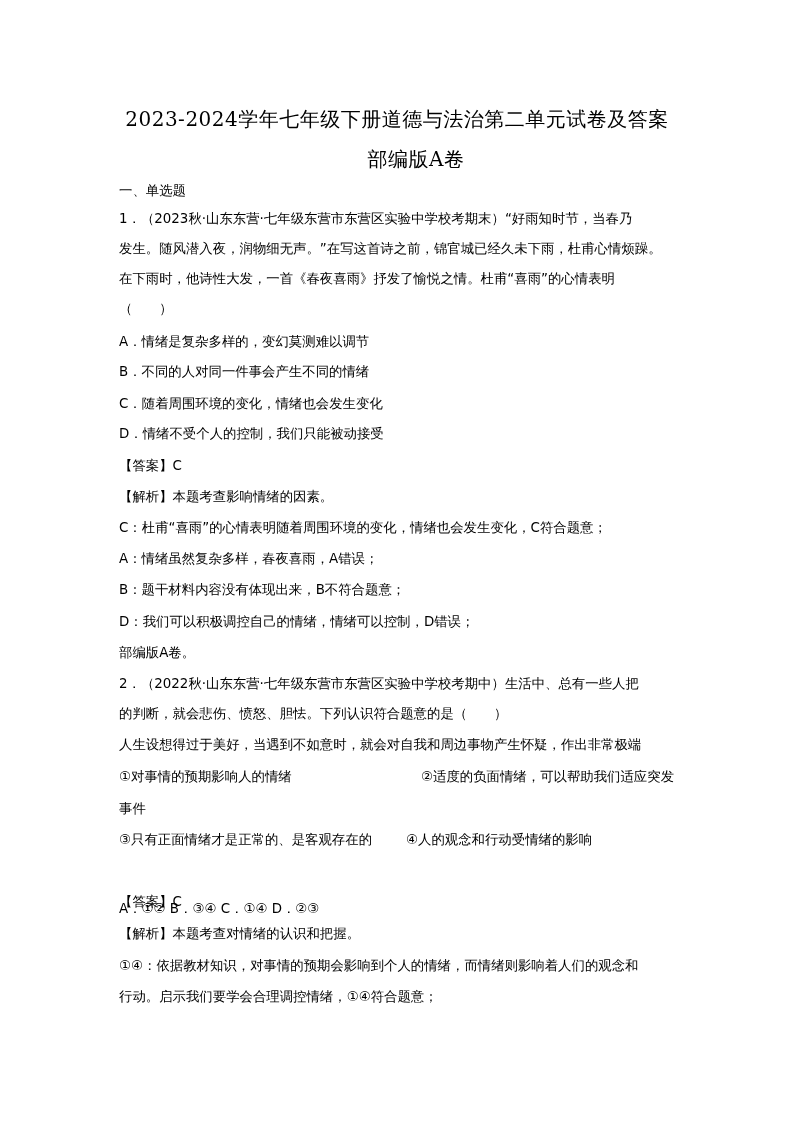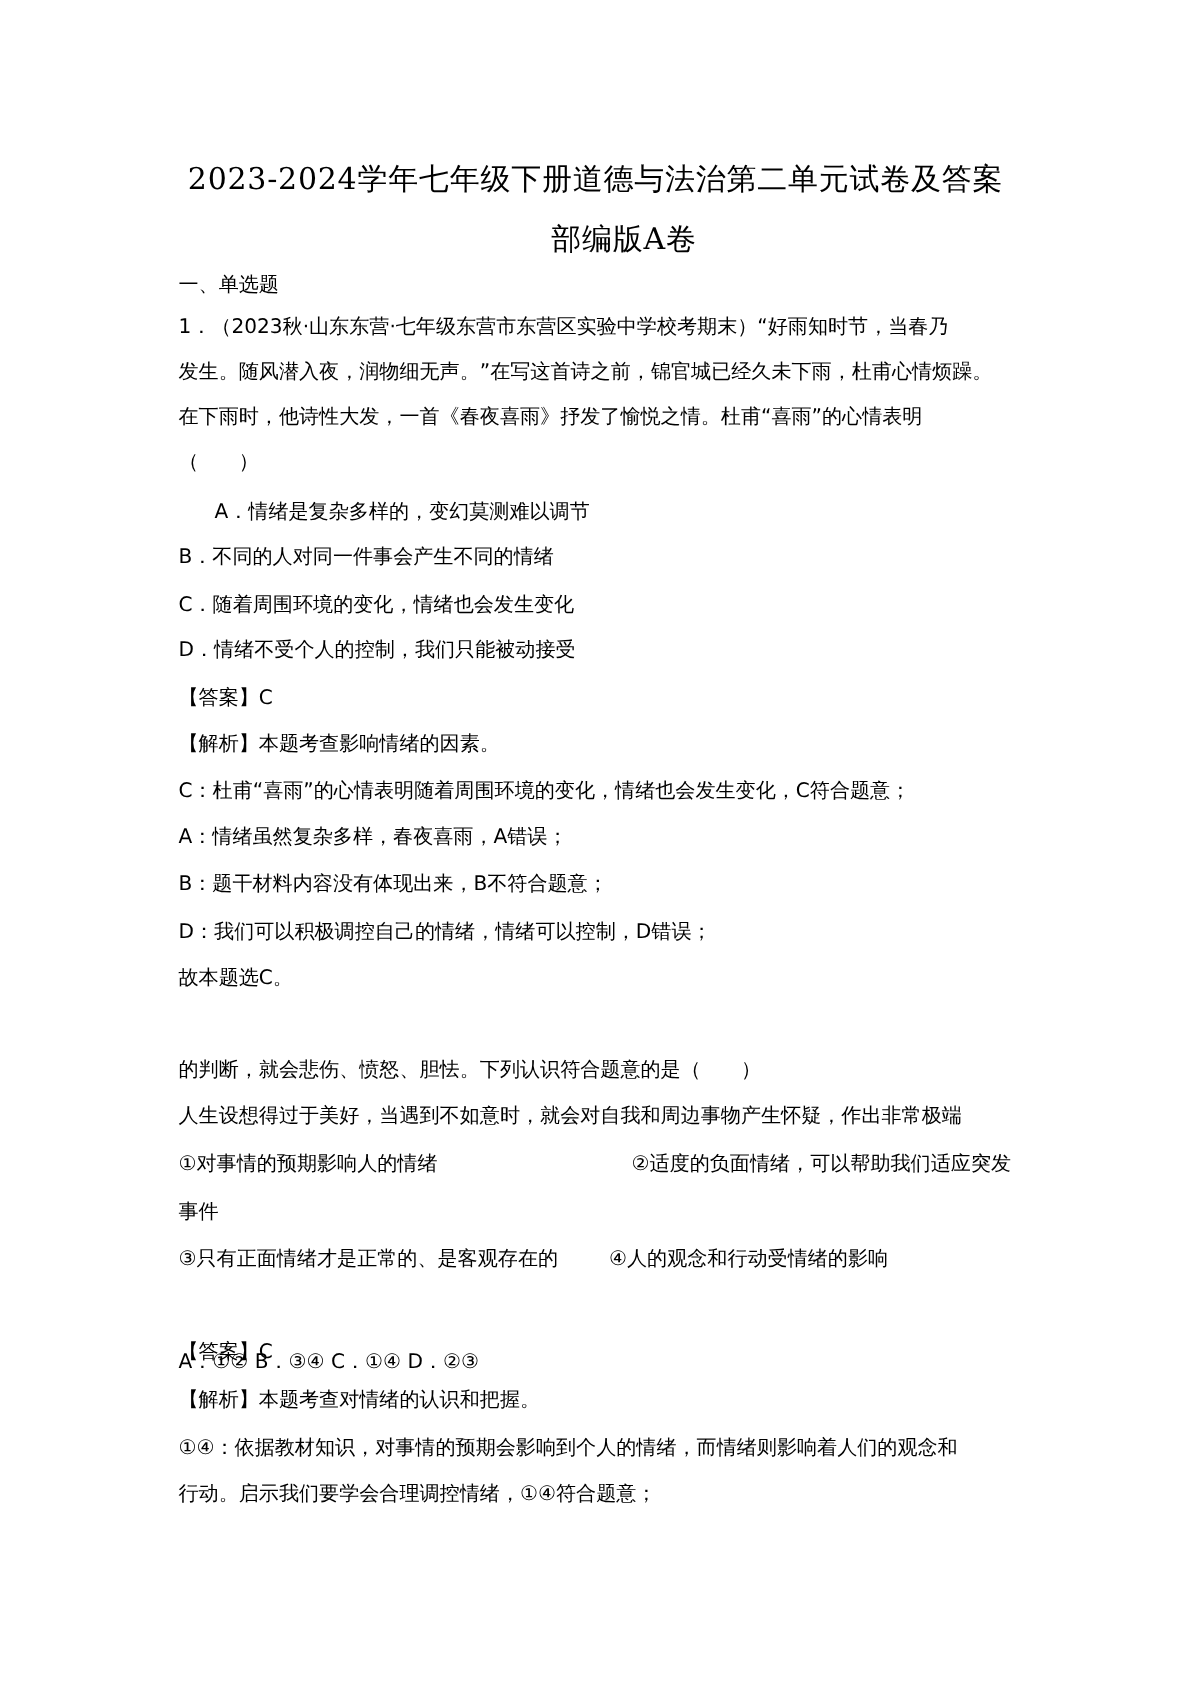--- a/index.html
+++ b/index.html
@@ -39,33 +39,34 @@
   <div class="title" style="top:106px;">2023-2024学年七年级下册道德与法治第二单元试卷及答案</div>
   <div class="title" style="top:146px;margin-left:19px;">部编版A卷</div>
 
   <div class="line" style="top:182px;">一、单选题</div>
 
   <div class="line" style="top:210px;">1．（2023秋·山东东营·七年级东营市东营区实验中学校考期末）“好雨知时节，当春乃</div>
   <div class="line" style="top:240px;">发生。随风潜入夜，润物细无声。”在写这首诗之前，锦官城已经久未下雨，杜甫心情烦躁。</div>
   <div class="line" style="top:270px;">在下雨时，他诗性大发，一首《春夜喜雨》抒发了愉悦之情。杜甫“喜雨”的心情表明</div>
   <div class="line" style="top:300px;">（　　）</div>
 
-  <div class="line" style="top:333px;margin-left:24px;">A．情绪是复杂多样的，变幻莫测难以调节</div>
+  <div class="line" style="top:333px;">A．情绪是复杂多样的，变幻莫测难以调节</div>
   <div class="line" style="top:363px;">B．不同的人对同一件事会产生不同的情绪</div>
   <div class="line" style="top:395px;">C．随着周围环境的变化，情绪也会发生变化</div>
   <div class="line" style="top:425px;">D．情绪不受个人的控制，我们只能被动接受</div>
 
   <div class="line" style="top:457px;">【答案】C</div>
   <div class="line" style="top:488px;">【解析】本题考查影响情绪的因素。</div>
   <div class="line" style="top:519px;">C：杜甫“喜雨”的心情表明随着周围环境的变化，情绪也会发生变化，C符合题意；</div>
   <div class="line" style="top:550px;">A：情绪虽然复杂多样，春夜喜雨，A错误；</div>
   <div class="line" style="top:581px;">B：题干材料内容没有体现出来，B不符合题意；</div>
   <div class="line" style="top:613px;">D：我们可以积极调控自己的情绪，情绪可以控制，D错误；</div>
-  <div class="line" style="top:644px;">故本题选C。</div>
+  <div class="line" style="top:644px;">部编版A卷。</div>
 
+  <div class="line" style="top:675px;">2．（2022秋·山东东营·七年级东营市东营区实验中学校考期中）生活中、总有一些人把</div>
   <div class="line" style="top:706px;margin-top:30px;">人生设想得过于美好，当遇到不如意时，就会对自我和周边事物产生怀疑，作出非常极端</div>
   <div class="line" style="top:705px;">的判断，就会悲伤、愤怒、胆怯。下列认识符合题意的是（　　）</div>
 
   <div class="line" style="top:768px; width:580px;">
     <span>①对事情的预期影响人的情绪</span>
     <span class="tab2" style="left:282px;margin-left:20px;">②适度的负面情绪，可以帮助我们适应突发</span>
   </div>
   <div class="line" style="top:800px;">事件</div>
 
   <div class="line" style="top:831px; width:580px;">

